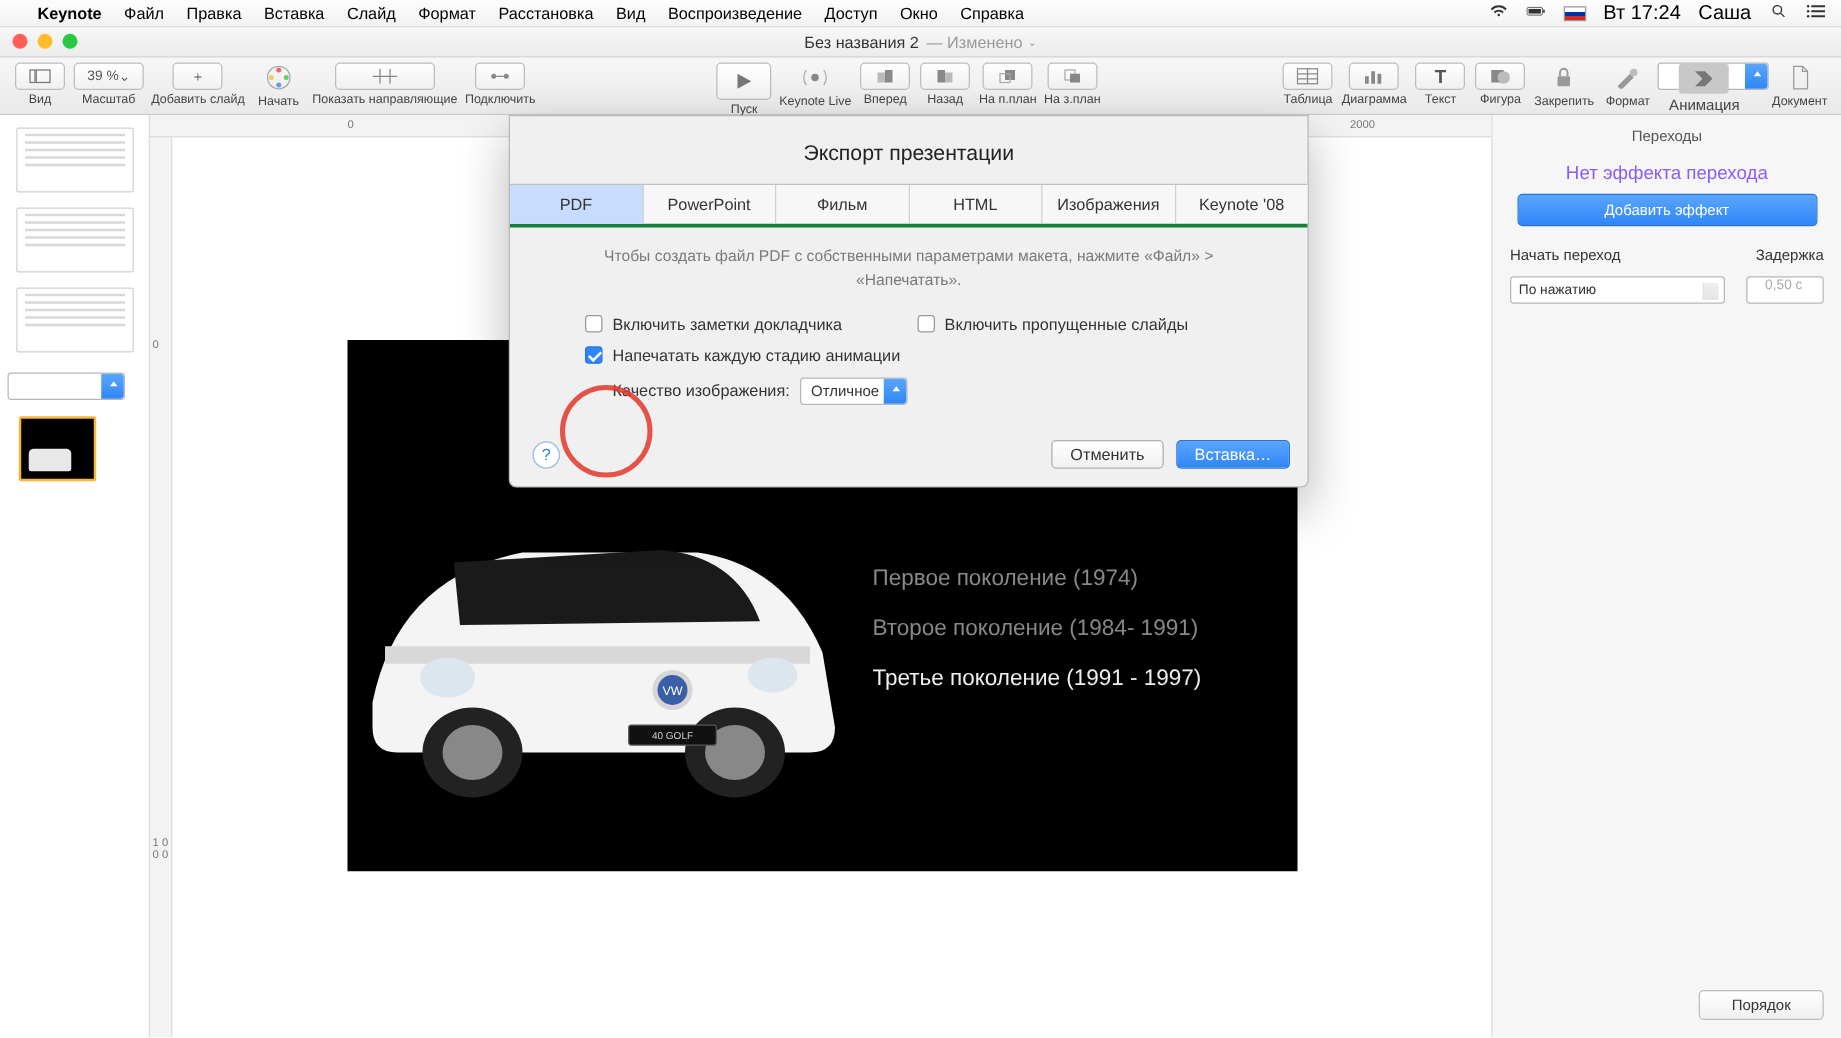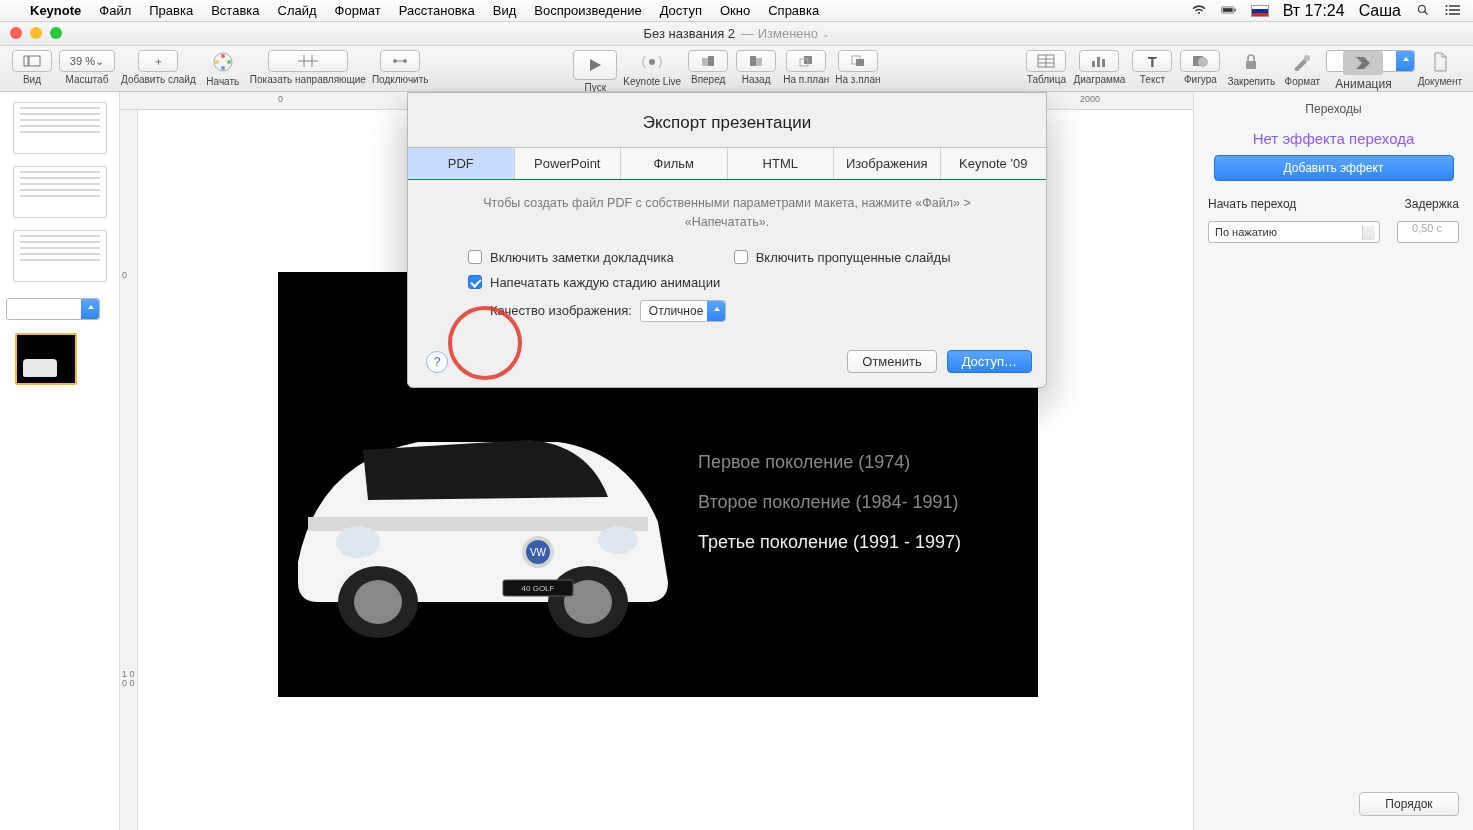--- a/index.html
+++ b/index.html
@@ -60,21 +60,21 @@
 .bluebtn { display:block; width:240px; margin:0 auto 16px; padding:5px 0; text-align:center; background:linear-gradient(#5aa6ff,#2f86f6); color:#fff; border-radius:4px; font-size:12px; border:1px solid #2a73d8; }
 .formrow { display:flex; justify-content:space-between; align-items:center; gap:17px; margin-top:10px; }
 .dropdown { flex:1; height:22px; background:#fff; border:1px solid #b8b8b8; border-radius:3px; display:flex; align-items:center; padding:0 6px; font-size:11px; position:relative; }
 .dropdown::after{content:"";position:absolute;right:4px;top:4px;width:12px;height:14px;background:linear-gradient(#f0f0f0,#e4e4e4);border-left:1px solid #ccc;border-radius:0 2px 2px 0}
 .numfield{width:62px;height:22px;background:#fff;border:1px solid #b8b8b8;border-radius:3px;font-size:11px;text-align:right;padding:0 16px 0 4px;color:#aaa;position:relative}
 .whitebtn { width:100px; padding:4px 0; text-align:center; background:linear-gradient(#fff,#f0f0f0); border:1px solid #bdbdbd; border-radius:4px; font-size:12px; position:absolute; bottom:14px; right:14px; }
 
 
 .modal { position:absolute; left:407px; top:92px; width:640px; background:#f0f0f0; border:1px solid #b8b8b8; border-radius:0 0 6px 6px; box-shadow:0 18px 40px rgba(0,0,0,.28); font-size:13px; color:#333; }
 .modal .mtitle{ text-align:center; font-size:17px; padding:20px 0 14px; color:#222; }
-.tabs { display:flex; background:#f7f7f7; border-top:1px solid #c0c0c0; border-bottom:1px solid #15803d; }
+.tabs { display:flex; background:#f7f7f7; border-top:1px solid #c0c0c0; border-bottom:3px solid #15803d; }
 .tab { flex:1; text-align:center; padding:8px 0; font-size:13px; color:#333; border-right:1px solid #d0d0d0; }
 .tab:last-child{border-right:none}
 .tab.active{ background:#c7dcff; }
 .mbody { padding:14px 36px 18px; position:relative; }
 .hint { text-align:center; color:#7a7a7a; font-size:12.5px; line-height:1.5; margin-bottom:18px; }
 .opts { display:flex; flex-direction:column; gap:10px; margin-left:24px; }
 .optrow { display:flex; align-items:center; gap:8px; }
 .optrow.two { display:flex; gap:60px; }
 .chk { width:14px; height:14px; border:1px solid #999; border-radius:3px; background:#fff; display:inline-block; position:relative; flex-shrink:0; }
 .chk.on{ background:#2f86f6; border-color:#2a73d8; }
@@ -417,21 +417,21 @@
 </div>
 
 <div class="modal">
   <div class="mtitle">Экспорт презентации</div>
   <div class="tabs">
     <div class="tab active">PDF</div>
     <div class="tab">PowerPoint</div>
     <div class="tab">Фильм</div>
     <div class="tab">HTML</div>
     <div class="tab">Изображения</div>
-    <div class="tab">Keynote '09</div>
+    <div class="tab">Keynote '08</div>
   </div>
   <div class="mbody">
     <div class="hint">Чтобы создать файл PDF с собственными параметрами макета, нажмите «Файл» &gt; «Напечатать».</div>
     <div class="opts">
       <div class="optrow two">
         <div class="optrow">
             <span class="chk"></span>
             <span>Включить заметки докладчика</span>
           </div>
         <div class="optrow">
@@ -448,15 +448,15 @@
         <span class="sel">
             <span>Отличное</span>
           </span>
       </div>
     </div>
     <div class="redring"></div>
   </div>
   <div class="mfooter">
     <div class="help">?</div>
     <div class="btn">Отменить</div>
-    <div class="btn primary">Доступ…</div>
+    <div class="btn primary">Вставка…</div>
   </div>
 </div>
 
 </body></html>

